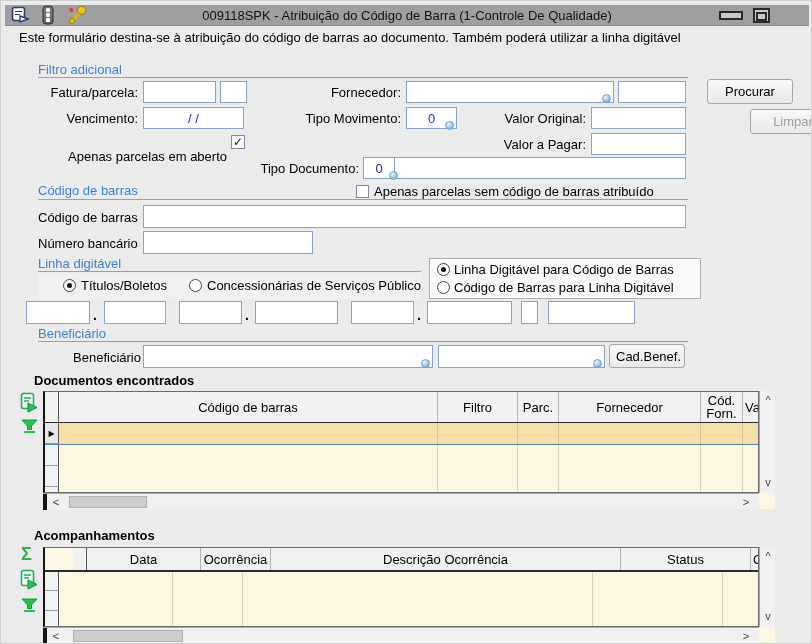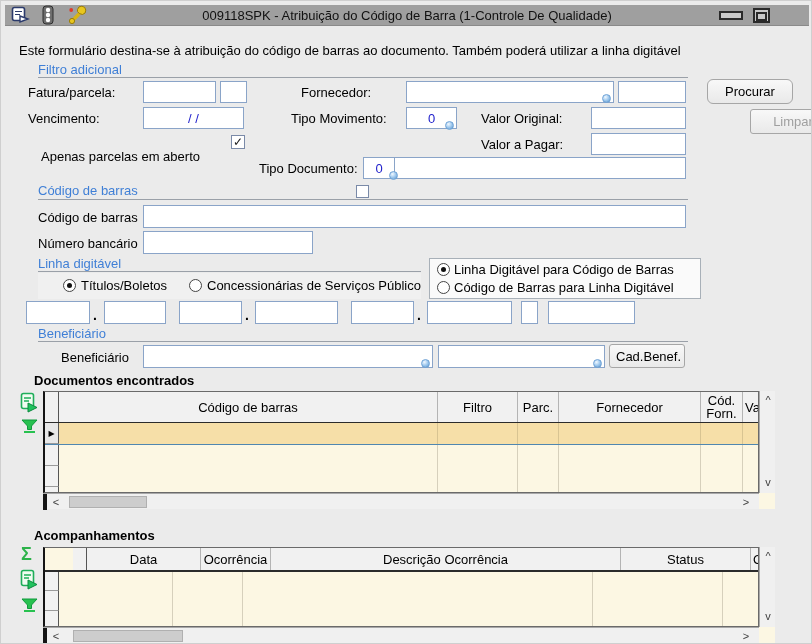--- a/index.html
+++ b/index.html
@@ -1,21 +1,21 @@
 <!DOCTYPE html>
 <html style="--accent-blue: #3f7fd6; --value-blue: #2222cc; --titlebar-grey: #9f9f9f; --selected-row-tan: #f6dfa8; --row-cream: #fcf7e3; --icon-green: #2db34a;"><head>
 <meta charset="utf-8">
 <style>
   html,body{margin:0;padding:0;background:#dcdcdc;}
   #app{position:relative;width:812px;height:644px;background:#ebebeb;
        font-family:"Liberation Sans",sans-serif;font-size:13px;color:#000;
        border:1px solid #cfcfcf;box-sizing:border-box;overflow:hidden;}
   .a{position:absolute;}
   .lab{white-space:nowrap;}
-  .r{}
+  .r{text-align:right;}
   .sect{color:var(--accent-blue,#3f7fd6);}
   .hr{height:1px;background:#9aa0a8;}
   .inp{background:#fff;border:1px solid #8aa4c8;box-sizing:border-box;
        font-family:inherit;font-size:13px;color:var(--value-blue,#2222cc);
        padding:1px 3px;outline:none;}
   .center{text-align:center;}
   .btn{background:linear-gradient(#f8f8f8,#e9e9e9);border:1px solid #a6a6a6;border-radius:3px;
        box-sizing:border-box;font-family:inherit;font-size:13px;color:#000;cursor:default;}
   .btn.dis{color:#9f9f9f;margin-left:43px;}
   .btn.ul::first-letter{text-decoration:underline;}
@@ -84,34 +84,34 @@
         <circle cx="4.2" cy="5" r="1.9" fill="#e03a2a"></circle>
       </svg>
     </span>
     <div class="a title-text" style="left:0;right:0;top:3px;">009118SPK - Atribuição do Código de Barra (1-Controle De Qualidade)</div>
     <div class="a winbtn" style="left:714px;top:6px;width:24px;height:9px;"></div>
     <div class="a winbtn" style="left:748px;top:3px;width:17px;height:15px;">
       <div style="margin:2px auto 0 auto;width:7px;height:5px;border:2px solid #2a2a2a;"></div>
     </div>
   </div>
 
-  <div class="a lab" style="left:18px;top:42px;">Este formulário destina-se à atribuição do código de barras ao documento. Também poderá utilizar a linha digitável</div>
+  <div class="a lab" style="left:18px;top:29px;">Este formulário destina-se à atribuição do código de barras ao documento. Também poderá utilizar a linha digitável</div>
 
   <div class="a sect lab" style="left:37px;top:61px;">Filtro adicional</div>
   <div class="a hr" style="left:37px;top:76px;width:650px;"></div>
 
   <div class="a lab r" style="left:27px;top:84px;width:110px;">Fatura/parcela:</div>
   <input class="a inp" style="left: 142px; top: 80px; width: 73px; height: 22px;" value="">
   <input class="a inp" style="left: 219px; top: 80px; width: 27px; height: 22px;" value="">
 
   <div class="a lab r" style="left:300px;top:84px;width:100px;">Fornecedor:</div>
   <input class="a inp" style="left: 405px; top: 80px; width: 208px; height: 22px;" value="">
   <div class="a lookup" style="left:601px;top:93px;"></div>
   <input class="a inp" style="left: 617px; top: 80px; width: 68px; height: 22px;" value="">
-  <button class="a btn" style="left:706px;top:78px;width:86px;height:25px;border-radius:6px;">Procurar</button>
+  <button class="a btn" style="left:706px;top:78px;width:86px;height:25px;">Procurar</button>
 
   <div class="a lab r" style="left:27px;top:110px;width:110px;">Vencimento:</div>
   <input class="a inp center" style="left: 142px; top: 106px; width: 101px; height: 22px;" value="/ /">
   <div class="a lab r" style="left:290px;top:110px;width:110px;">Tipo Movimento:</div>
   <input class="a inp center" style="left: 405px; top: 106px; width: 51px; height: 22px;" value="0">
   <div class="a lookup" style="left:444px;top:120px;"></div>
   <div class="a lab r" style="left:480px;top:110px;width:105px;">Valor Original:</div>
   <input class="a inp" style="left: 590px; top: 106px; width: 95px; height: 22px;" value="">
   <button class="a btn dis" style="left:706px;top:108px;width:86px;height:25px;">Limpar</button>
 
@@ -121,20 +121,21 @@
   <input class="a inp" style="left: 590px; top: 132px; width: 95px; height: 22px;" value="">
 
   <div class="a lab r" style="left:258px;top:160px;width:100px;">Tipo Documento:</div>
   <div class="a inp" style="left:362px;top:156px;width:323px;height:22px;padding:0;">
     <input style="width: 31px; height: 100%; border-top: none; border-bottom: none; border-left: none; border-image: initial; border-right: 1px solid rgb(138, 164, 200); text-align: center; color: var(--value-blue,#2222cc); font: inherit; background: transparent; outline: none; box-sizing: border-box;" value="0">
   </div>
   <div class="a lookup" style="left:388px;top:170px;"></div>
 
   <div class="a sect lab" style="left:37px;top:182px;">Código de barras</div>
   <div class="a cb" style="left:355px;top:184px;width:13px;height:13px;"></div>
+  <div class="a lab" style="left:373px;top:183px;">Apenas parcelas sem código de barras atribuído</div>
   <div class="a hr" style="left:37px;top:198px;width:650px;"></div>
 
   <div class="a lab" style="left:37px;top:209px;">Código de barras</div>
   <input class="a inp" style="left: 142px; top: 204px; width: 543px; height: 23px;" value="">
   <div class="a lab" style="left:37px;top:235px;">Número bancário</div>
   <input class="a inp" style="left: 142px; top: 230px; width: 170px; height: 23px;" value="">
 
   <div class="a sect lab" style="left:37px;top:255px;">Linha digitável</div>
   <div class="a hr" style="left:37px;top:270px;width:383px;"></div>
 

